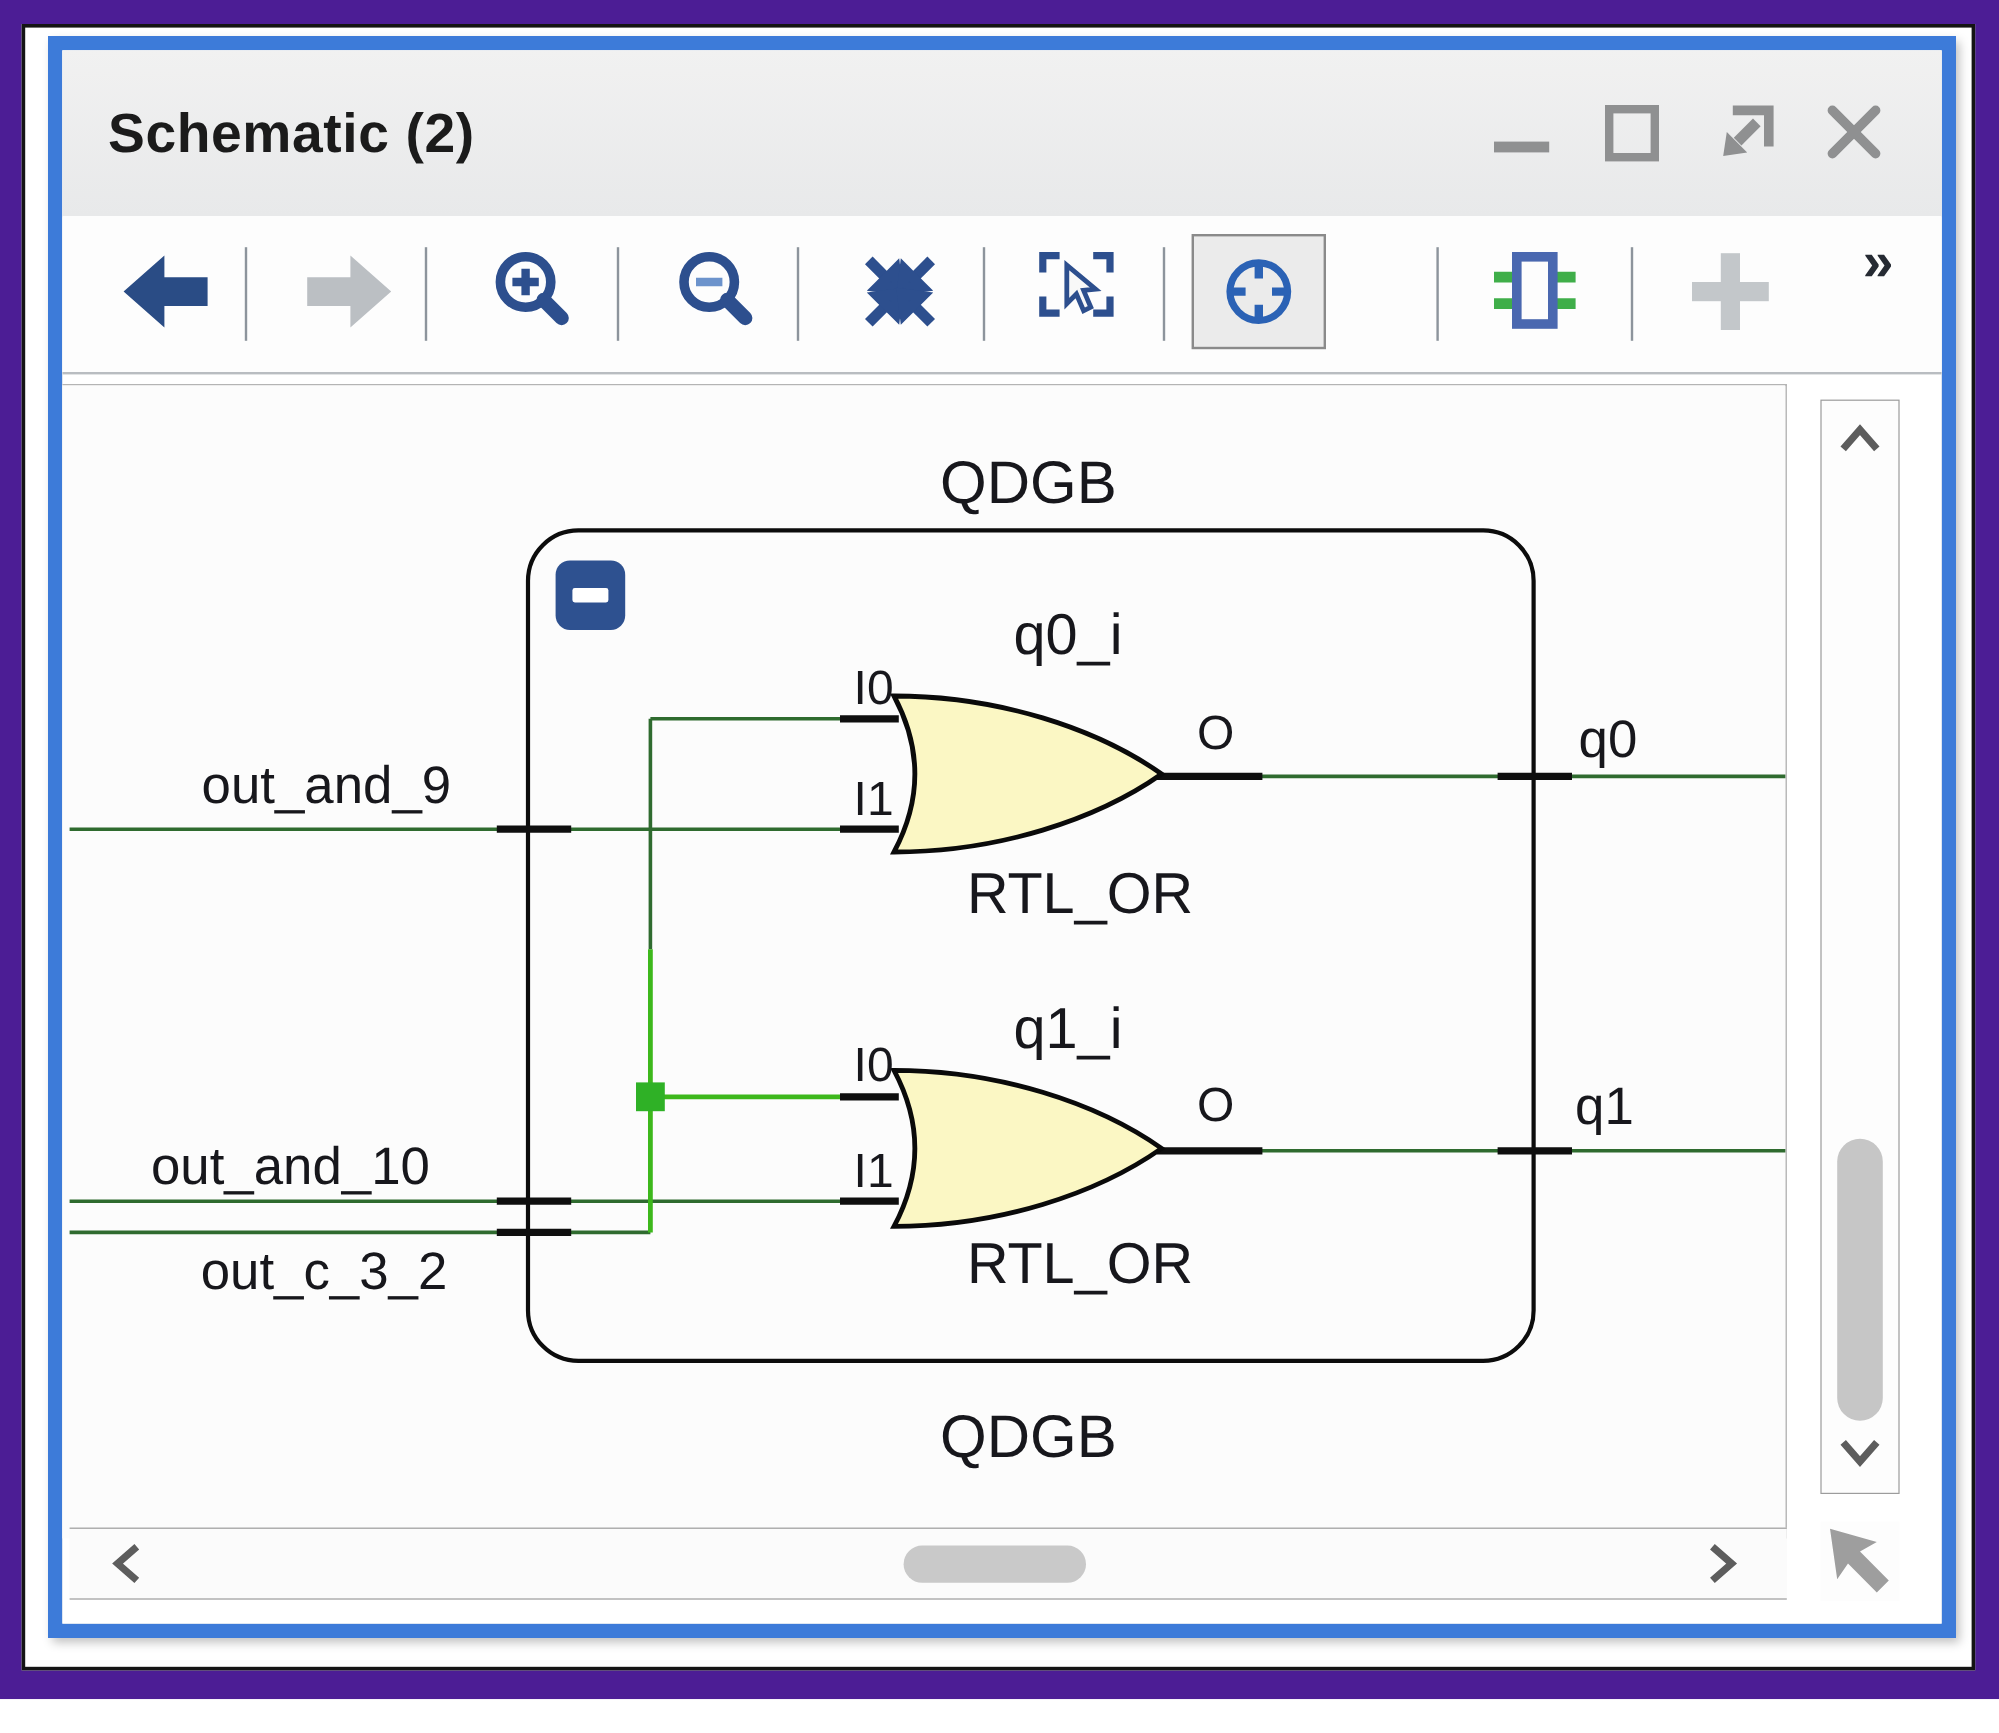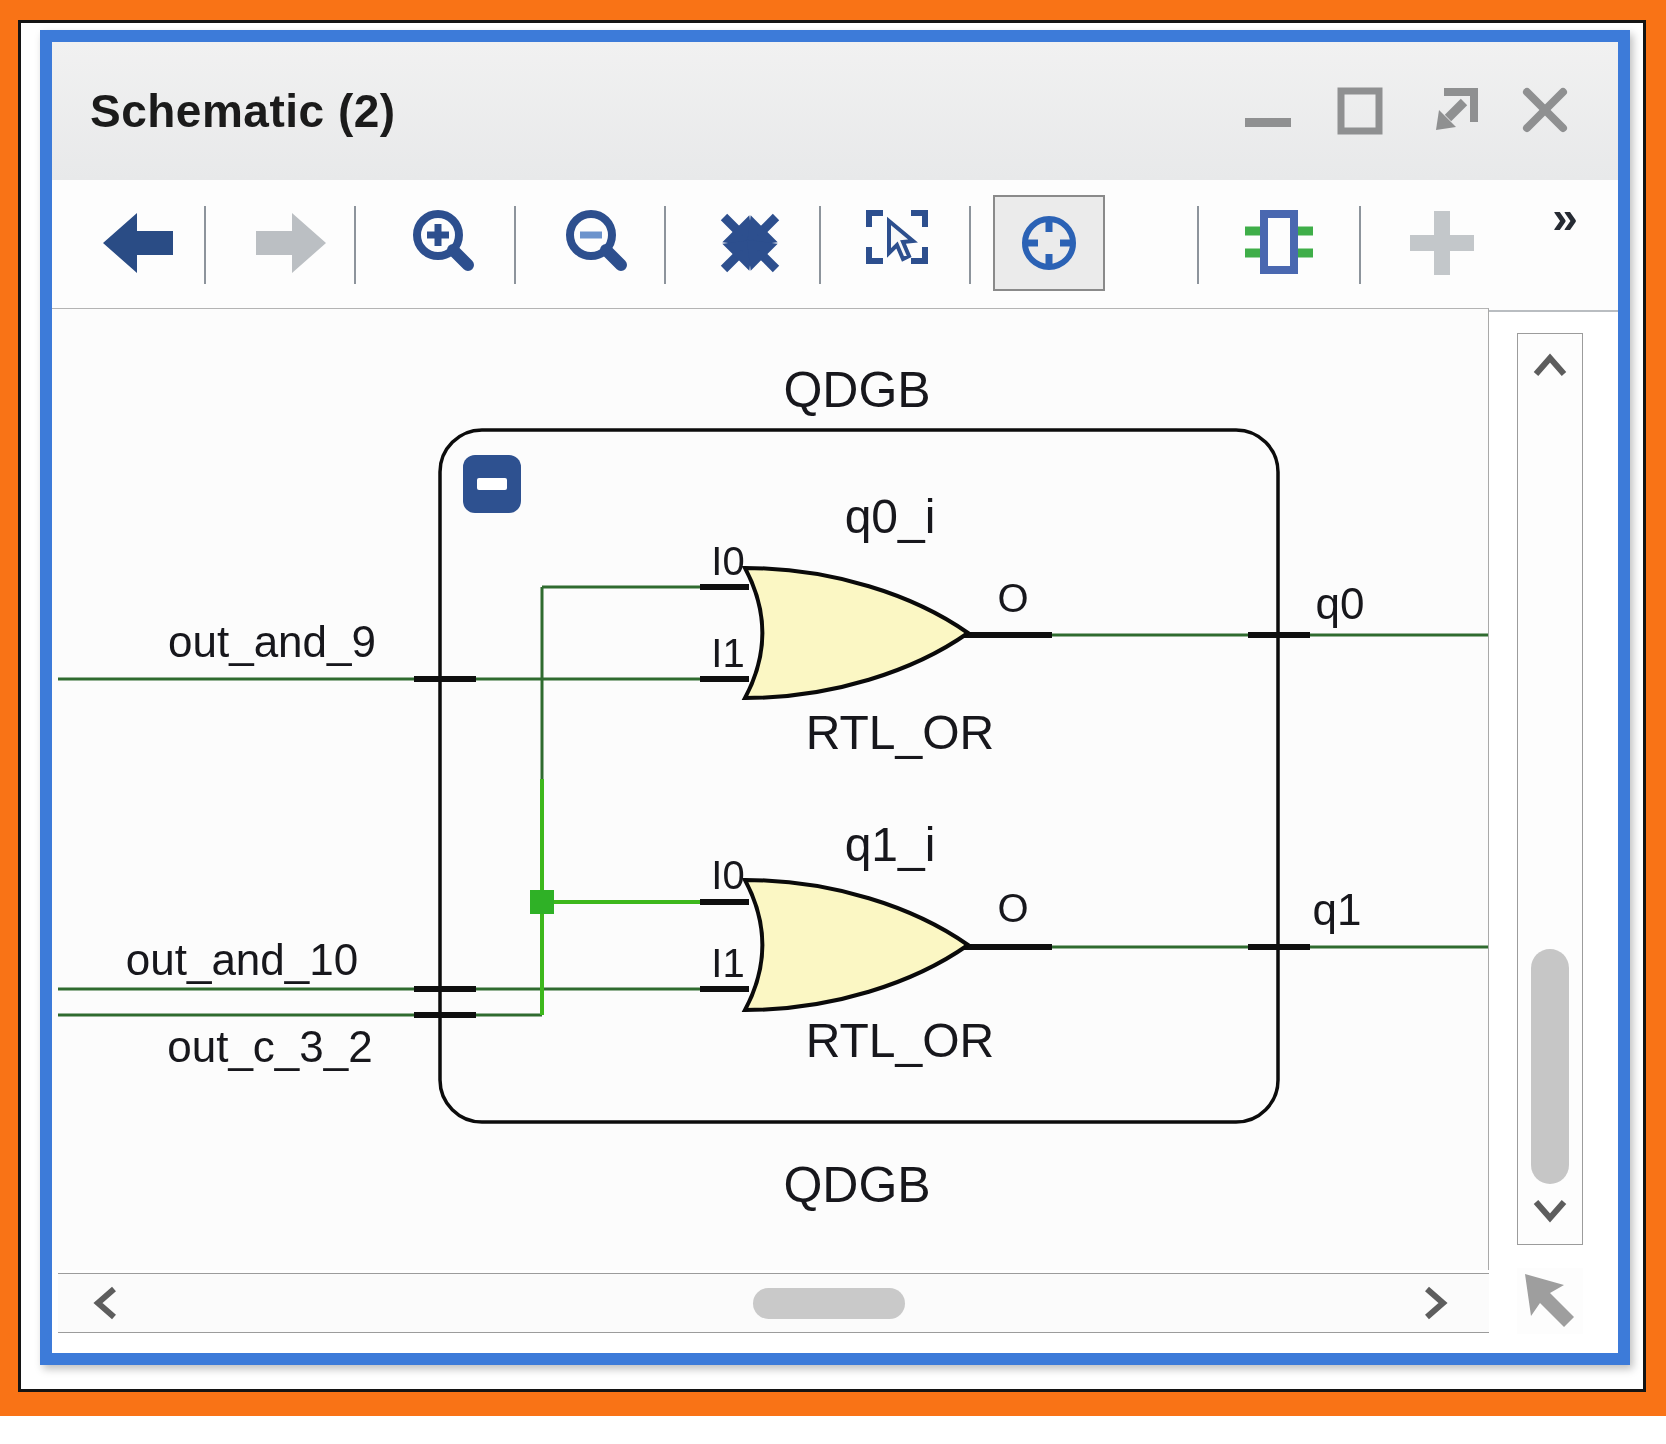--- a/index.html
+++ b/index.html
@@ -1,17 +1,17 @@
 <!DOCTYPE html>
 <html><head>
 <meta charset="utf-8">
 <style>
   html,body{margin:0;padding:0;background:#ffffff;}
   .screen{
-    position:relative;width:1666px;height:1416px;background:#f97316;
+    position:relative;width:1666px;height:1416px;background:#4c1d95;
     font-family:"Liberation Sans",sans-serif;overflow:hidden;
   }
   .outer-border{
     position:absolute;left:18px;top:20px;right:20px;bottom:24px;
     border:3px solid #141414;background:#ffffff;
   }
   .window{
     position:absolute;left:40px;top:30px;width:1590px;height:1335px;
     box-sizing:border-box;border:12px solid #3D7BD9;background:#ffffff;
     box-shadow:inset 0 0 0 2px #e9ddc2, 3px 4px 8px rgba(0,0,0,.25);
@@ -51,21 +51,21 @@
   }
   .sep{position:absolute;top:26px;width:2px;height:78px;background:#8d949c;}
   .overflow{
     position:absolute;left:1478px;top:6px;width:70px;height:62px;background:none;border:none;
     font-family:"Liberation Sans",sans-serif;font-size:46px;font-weight:bold;color:#262b33;
     padding:0;margin:0;cursor:pointer;line-height:62px;
   }
 
   
   .canvas{
-    position:absolute;left:0;top:266px;width:1436px;height:961px;
+    position:absolute;left:0;top:278px;width:1436px;height:961px;
     background:#fcfcfc;border-top:1px solid #b4b4b4;border-right:1px solid #a9a9a9;
     box-sizing:content-box;
   }
   .vscroll{
     position:absolute;left:1465px;top:291px;width:66px;height:912px;
     background:#fdfdfd;border:1px solid #9c9c9c;box-sizing:border-box;
   }
   .vthumb{
     position:absolute;left:13px;top:615px;width:38px;height:235px;
     background:#c6c6c6;border-radius:19px;

